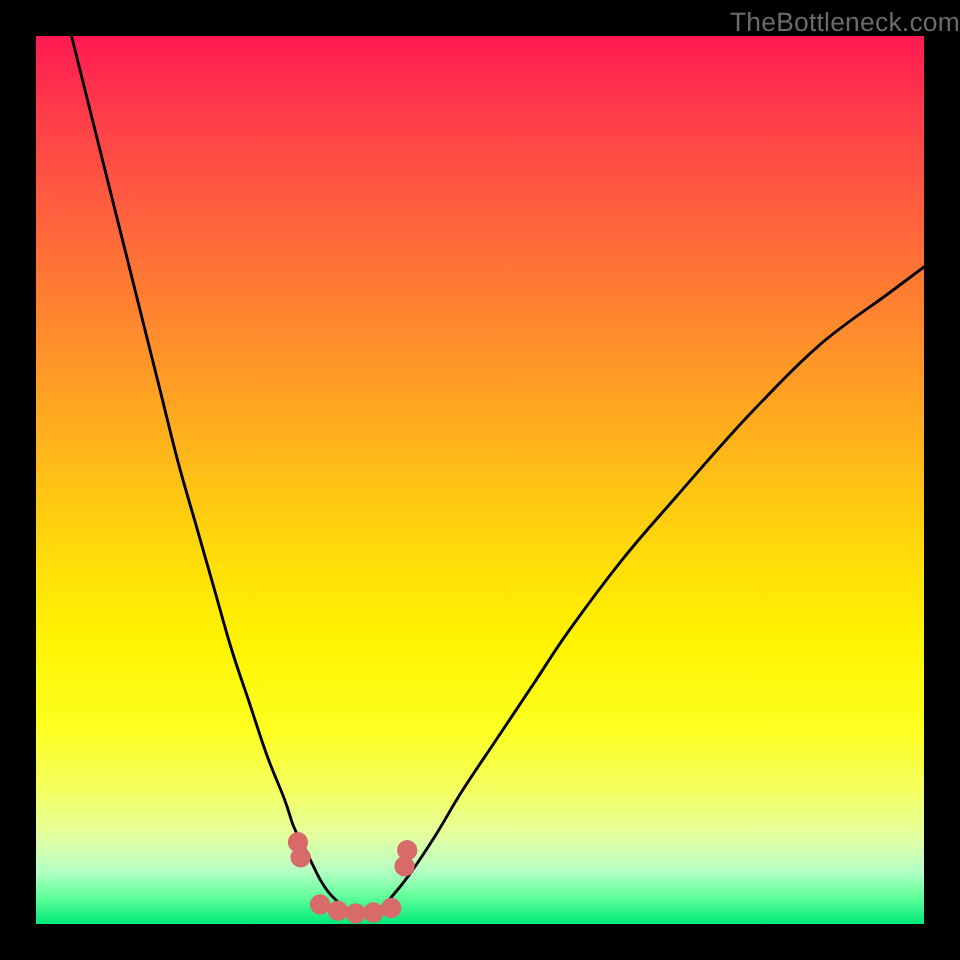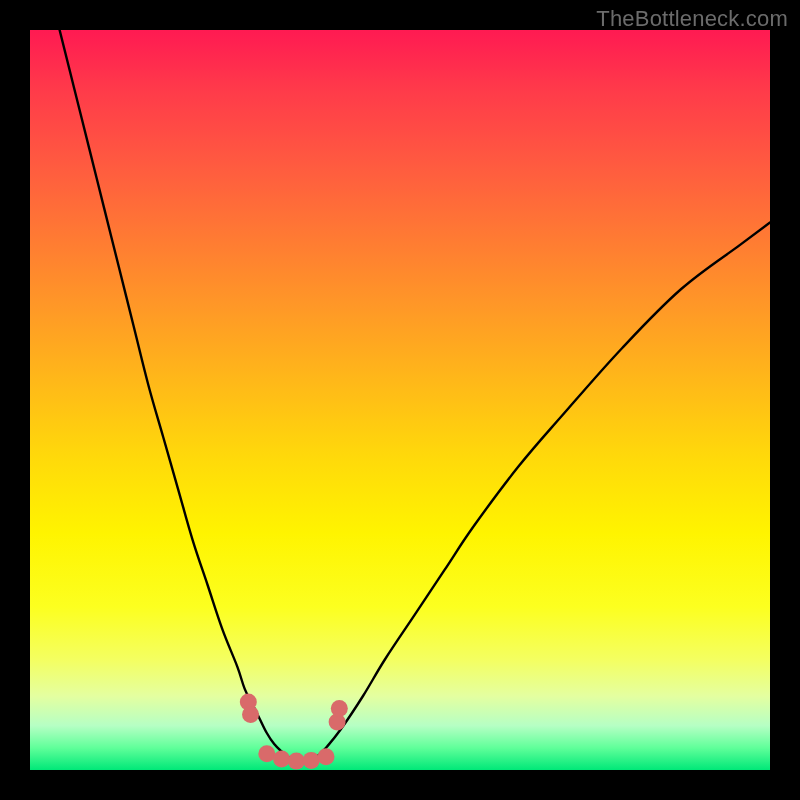--- a/index.html
+++ b/index.html
@@ -6,21 +6,21 @@
   html, body { width: 800px; height: 800px; overflow: hidden; background: #000; }
   .frame {
     position: relative;
     width: 800px;
     height: 800px;
     background: #000;
   }
   .watermark {
     position: absolute;
     top: 6px;
-    right: 12px;
+    right: 0;
     font-family: Arial, Helvetica, sans-serif;
     font-size: 22px;
     color: #6b6b6b;
     letter-spacing: 0.2px;
     z-index: 5;
   }
   .plot {
     position: absolute;
     left: 30px;
     top: 30px;

